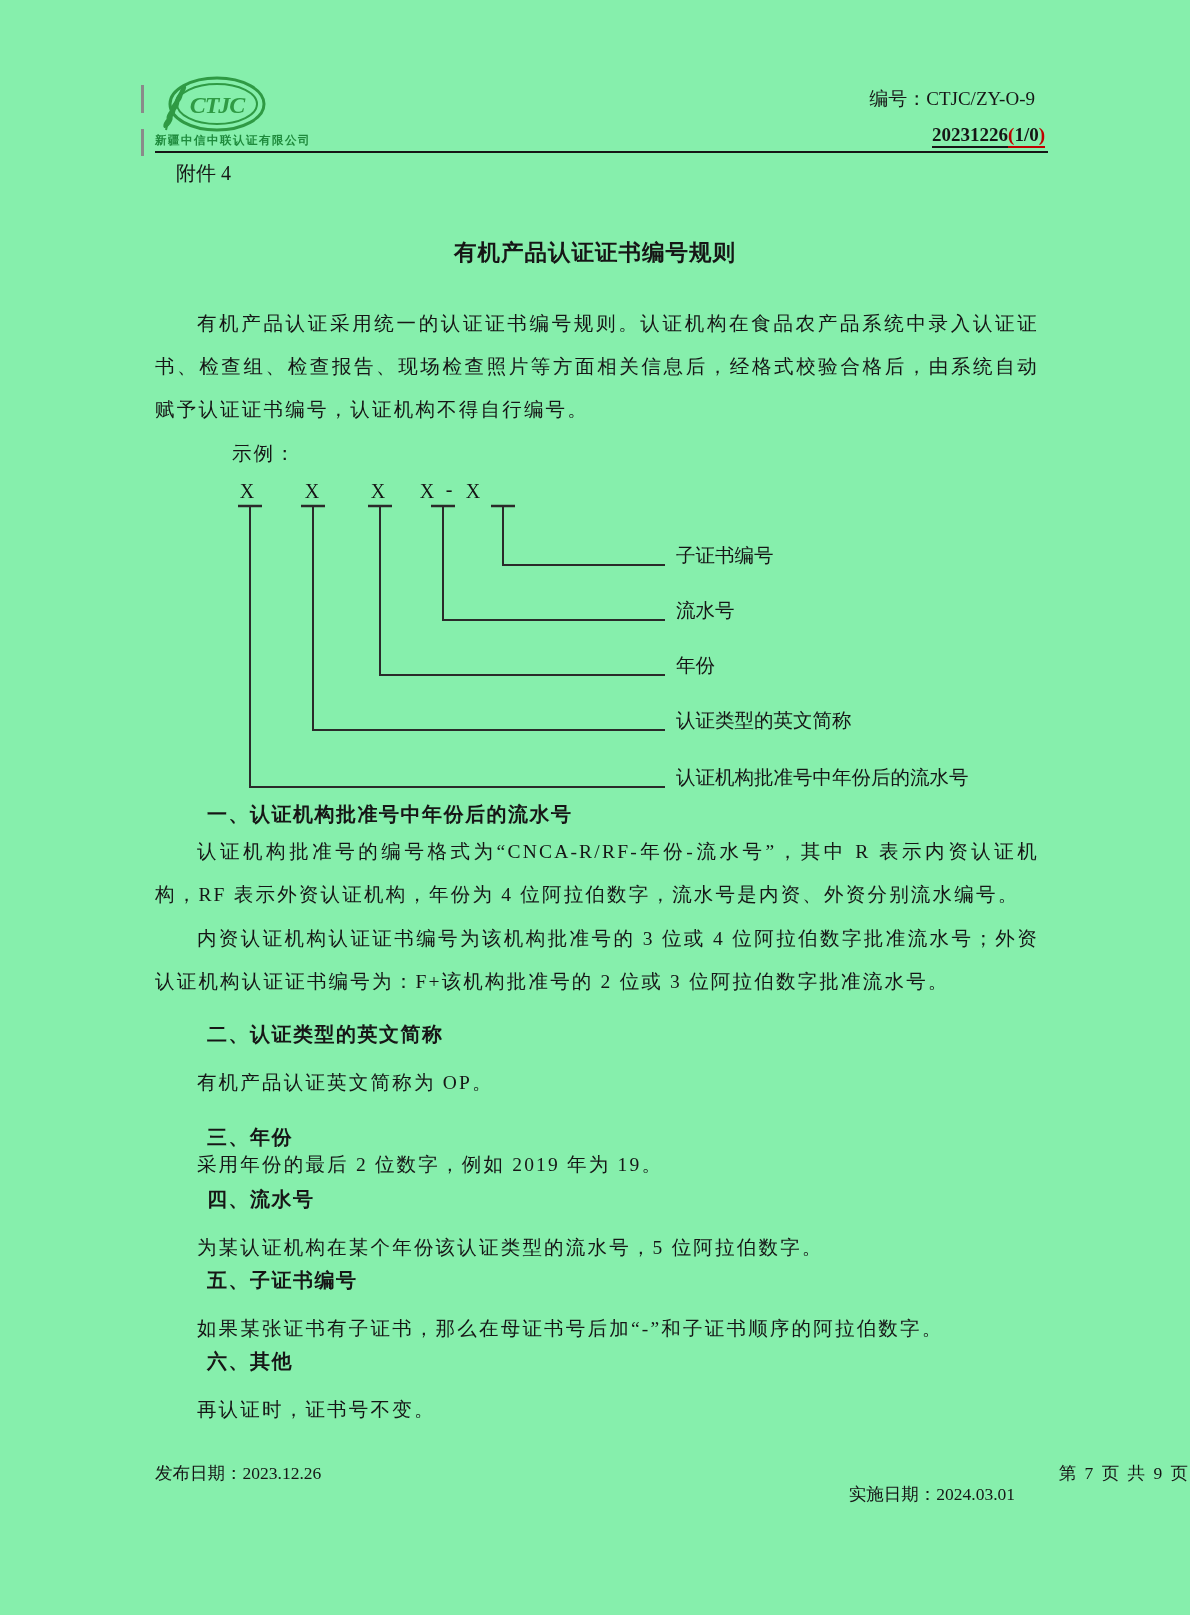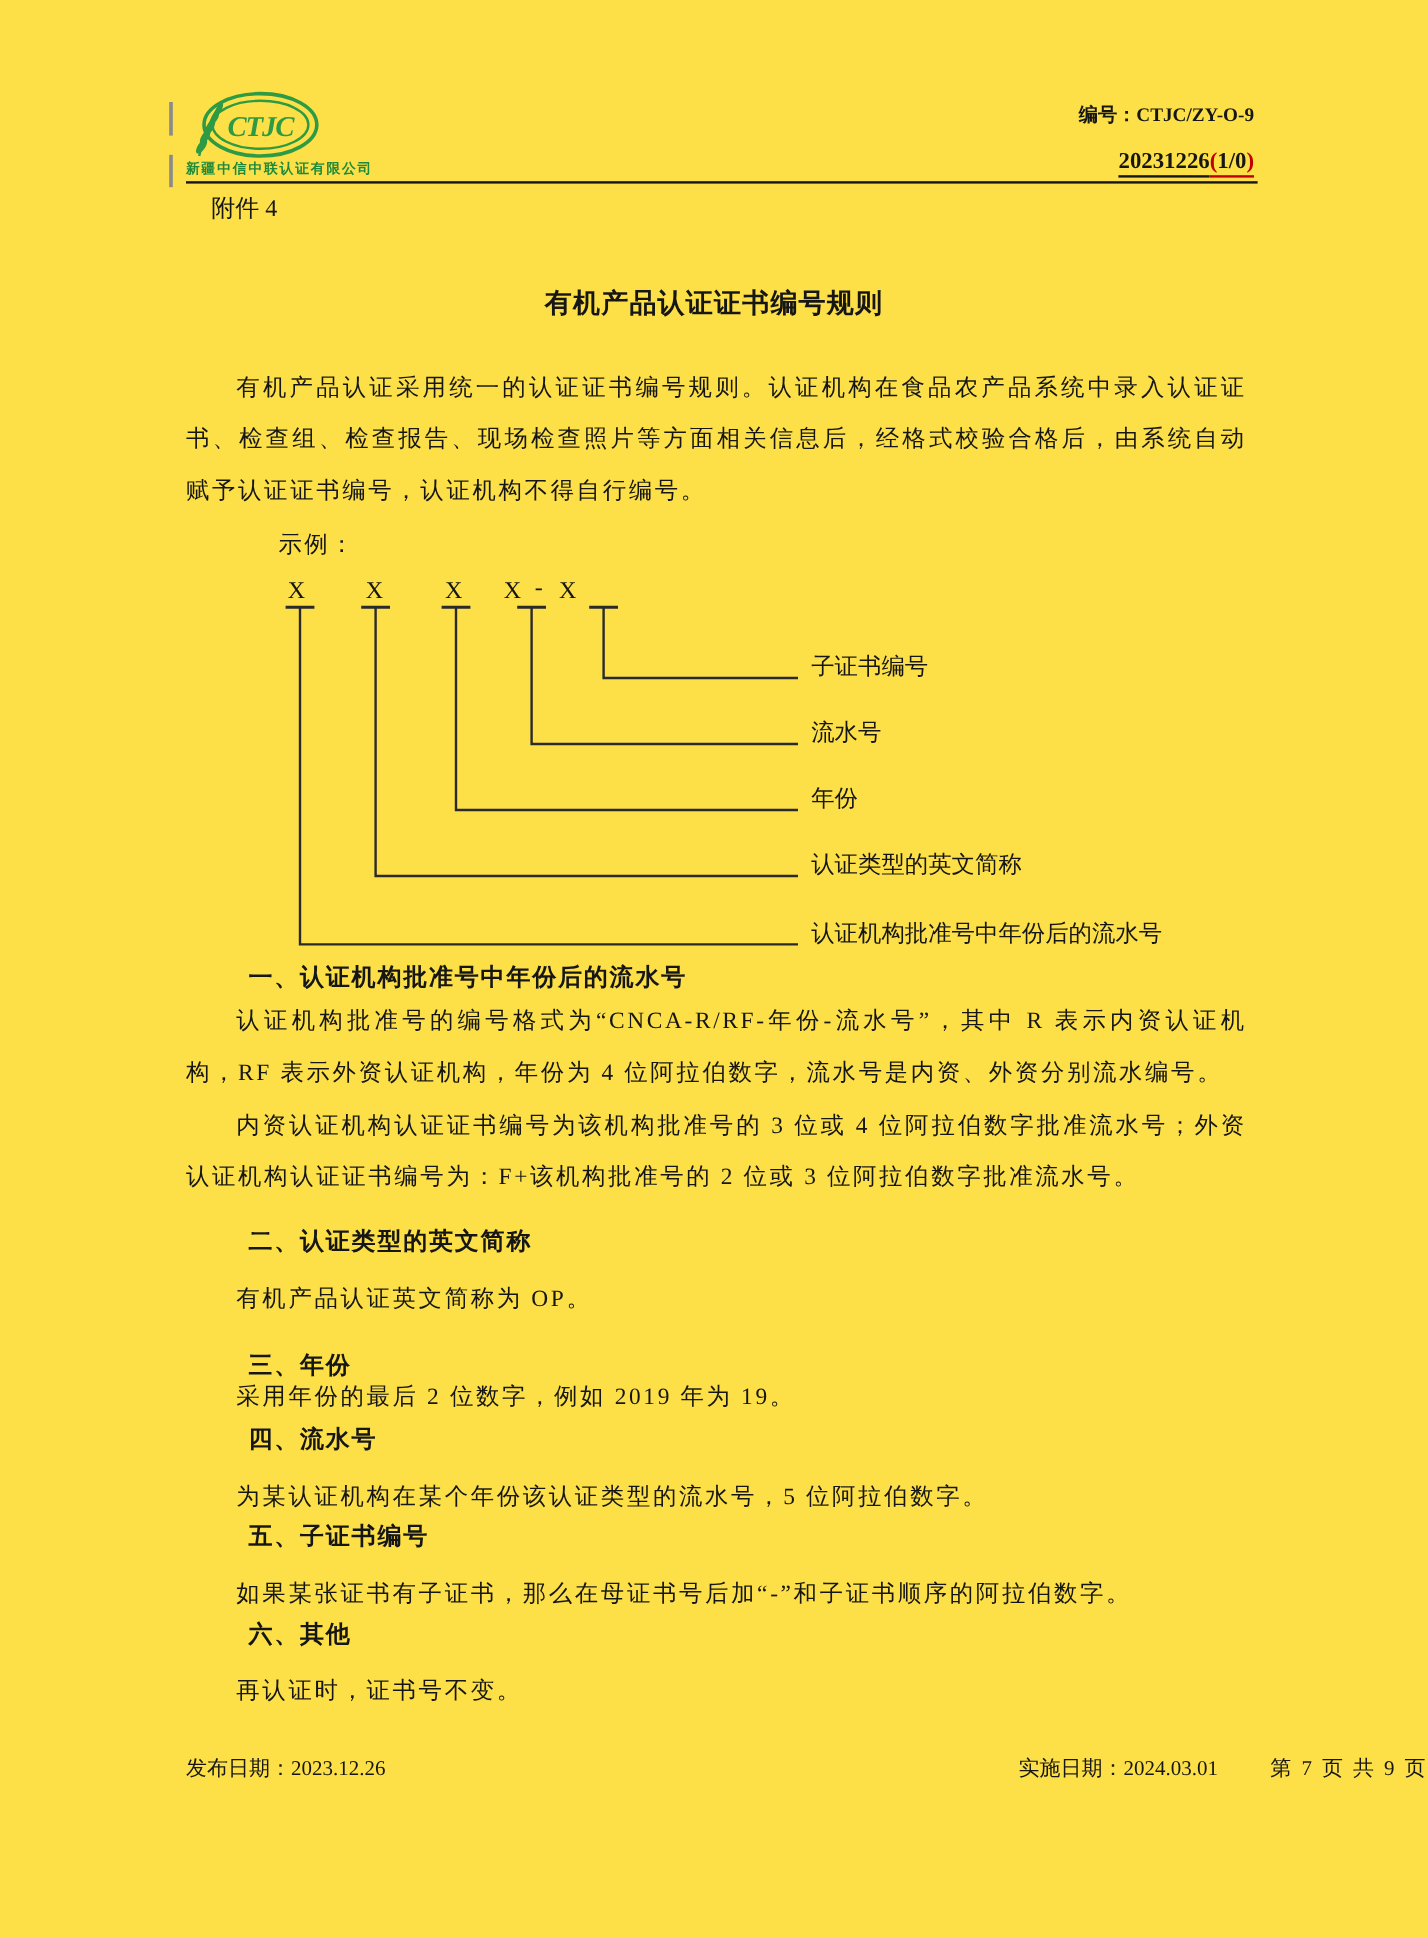--- a/index.html
+++ b/index.html
@@ -1,35 +1,35 @@
 <!DOCTYPE html>
 <html><head>
 <meta charset="utf-8">
 <style>
   * { margin:0; padding:0; box-sizing:border-box; }
   html,body { background:#e9e9e9; }
   .page {
-    position:relative; width:1190px; height:1615px; background:#fde047;
+    position:relative; width:1190px; height:1615px; background:#86efac;
     margin:0 auto; overflow:hidden;
     font-family:"Liberation Serif","DejaVu Serif",serif;
     color:#161616;
   }
   
   .change-bar { position:absolute; width:3px; background:#8a8a8a; }
   .bar1 { left:141px; top:85px;  height:28px; }
   .bar2 { left:141px; top:129px; height:27px; }
   .logo { position:absolute; left:150px; top:74px; }
   .company-name {
     position:absolute; left:155px; top:133px;
     font-family:"Liberation Sans","DejaVu Sans",sans-serif;
     font-size:11.5px; font-weight:bold; letter-spacing:1.5px; color:#1e8a3c;
   }
   .header-rule { position:absolute; left:155px; top:151px; width:893px; height:2px; background:#161616; }
   .doc-number {
-    position:absolute; right:145px; top:86px; font-size:16px; font-weight:bold;
+    position:absolute; right:155px; top:86px; font-size:19px; font-weight:normal;
     font-family:"Liberation Serif","DejaVu Serif",serif; white-space:nowrap;
   }
   .doc-number .zh { font-family:"Liberation Sans","DejaVu Sans",sans-serif; }
   .revision {
     position:absolute; right:145px; top:124px; font-size:19px; font-weight:bold;
     white-space:nowrap;
   }
   .rev-date  { border-bottom:2px solid #161616; padding-bottom:1px; }
   .rev-group { border-bottom:2px solid #c00000; padding-bottom:1px; }
   .red { color:#c00000; }
@@ -55,21 +55,21 @@
   }
   .h1 { top:801px; } .h2 { top:1021px; } .h3 { top:1124px; }
   .h4 { top:1186px; } .h5 { top:1267px; } .h6 { top:1348px; }
   .p1a { top:830px; } .p1b { top:917px; }
   .p2 { top:1061px; } .p3 { top:1143px; } .p4 { top:1226px; }
   .p5 { top:1307px; } .p6 { top:1388px; }
   
   .footer { position:absolute; left:0; top:1461px; width:1190px; font-size:17.5px; }
   .footer .left   { position:absolute; left:155px; white-space:nowrap; }
   .footer .center { position:absolute; left:0; width:1190px; text-align:right; letter-spacing:2px; }
-  .footer .right  { position:absolute; right:175px; white-space:nowrap; }
+  .footer .right  { position:absolute; right:175px; white-space:nowrap;margin-top:21px; }
 </style>
 </head>
 <body>
 
 <div class="page">
 
   <div class="change-bar bar1"></div>
   <div class="change-bar bar2"></div>
 
   <svg class="logo" width="118" height="64" viewBox="0 0 118 64">

